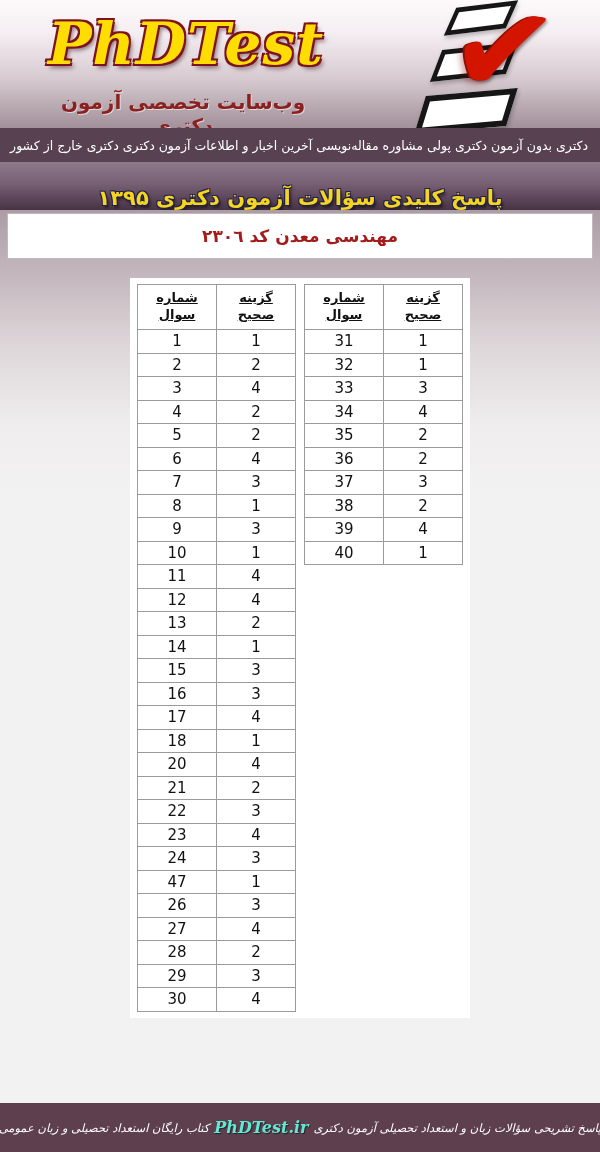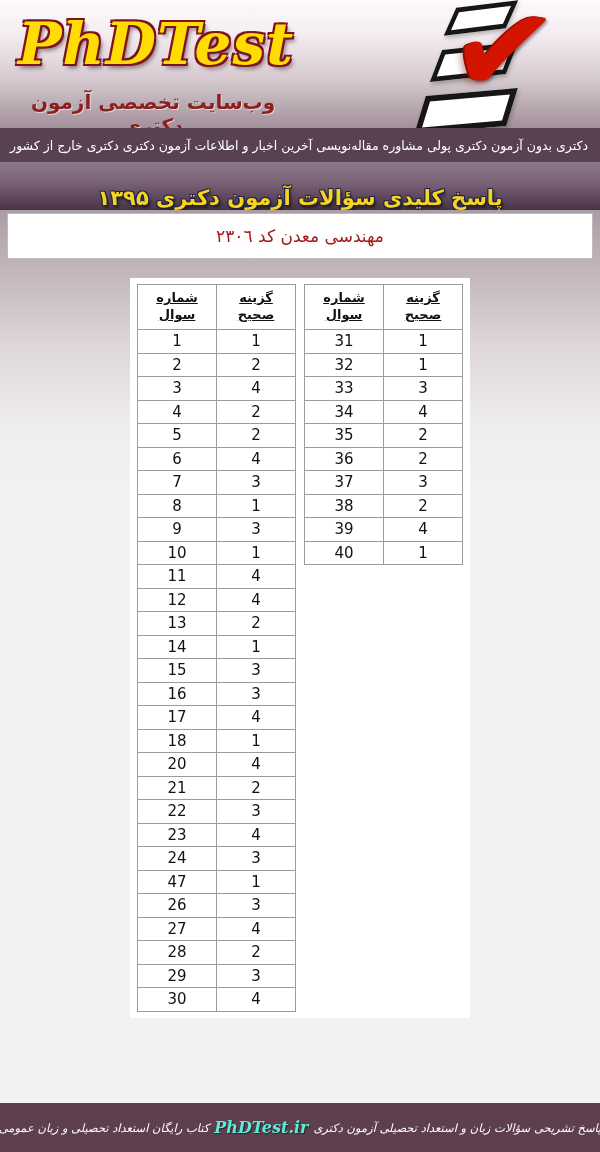--- a/index.html
+++ b/index.html
@@ -11,21 +11,21 @@
     direction:rtl;
     background:#fff;
     overflow:hidden;
   }
 
   
   .header {
     position:relative; height:128px; overflow:hidden;
     background:linear-gradient(180deg,#fdfafb 0%,#f5eef2 25%,#d6cad0 62%,#b2a2aa 88%,#a2909a 100%);
   }
-  .logo-block { position:absolute; top:4px; left:18px; width:270px; text-align:center; direction:ltr; }
+  .logo-block { position:absolute; top:4px; left:48px; width:270px; text-align:center; direction:ltr; }
   .logo {
     font-family:"DejaVu Serif", serif;
     font-style:italic; font-weight:bold;
     font-size:58px; line-height:80px; color:#ffdd00; letter-spacing:1px;
     text-shadow:-2px -2px 0 #7c1420, 2px -2px 0 #7c1420, -2px 2px 0 #7c1420,
                  2px 2px 0 #7c1420, 3px 4px 4px rgba(60,20,25,.55);
   }
   .tagline {
     font-size:20px; font-weight:bold; color:#8b2020; margin-top:6px;
     text-shadow:1px 1px 0 rgba(255,255,255,.55);
@@ -62,21 +62,21 @@
 
   
   .content {
     flex:1;
     background:linear-gradient(180deg,#ac9da5 0%,#c3b6bc 7%,#ddd6d9 15%,#efedee 24%,#f3f2f3 32%,#f3f2f3 100%);
   }
   .subject-box {
     margin:3px 7px 0; height:46px; background:#fff; border:1px solid #c2b8bd;
     display:flex; align-items:center; justify-content:center;
   }
-  .subject-title { font-size:17px; font-weight:normal; color:#a31b1b; }
+  .subject-title { font-size:17px; font-weight:bold; color:#a31b1b; }
 
   .tables-wrap {
     direction:ltr;
     width:340px; margin:19px auto 0; padding:6px 6px;
     background:#fff;
     display:flex; gap:8px; align-items:flex-start; justify-content:center;
   }
   table.anskey { border-collapse:collapse; background:#fff; }
   table.anskey th, table.anskey td {
     border:1px solid #9b9b9b; text-align:center; vertical-align:middle;

